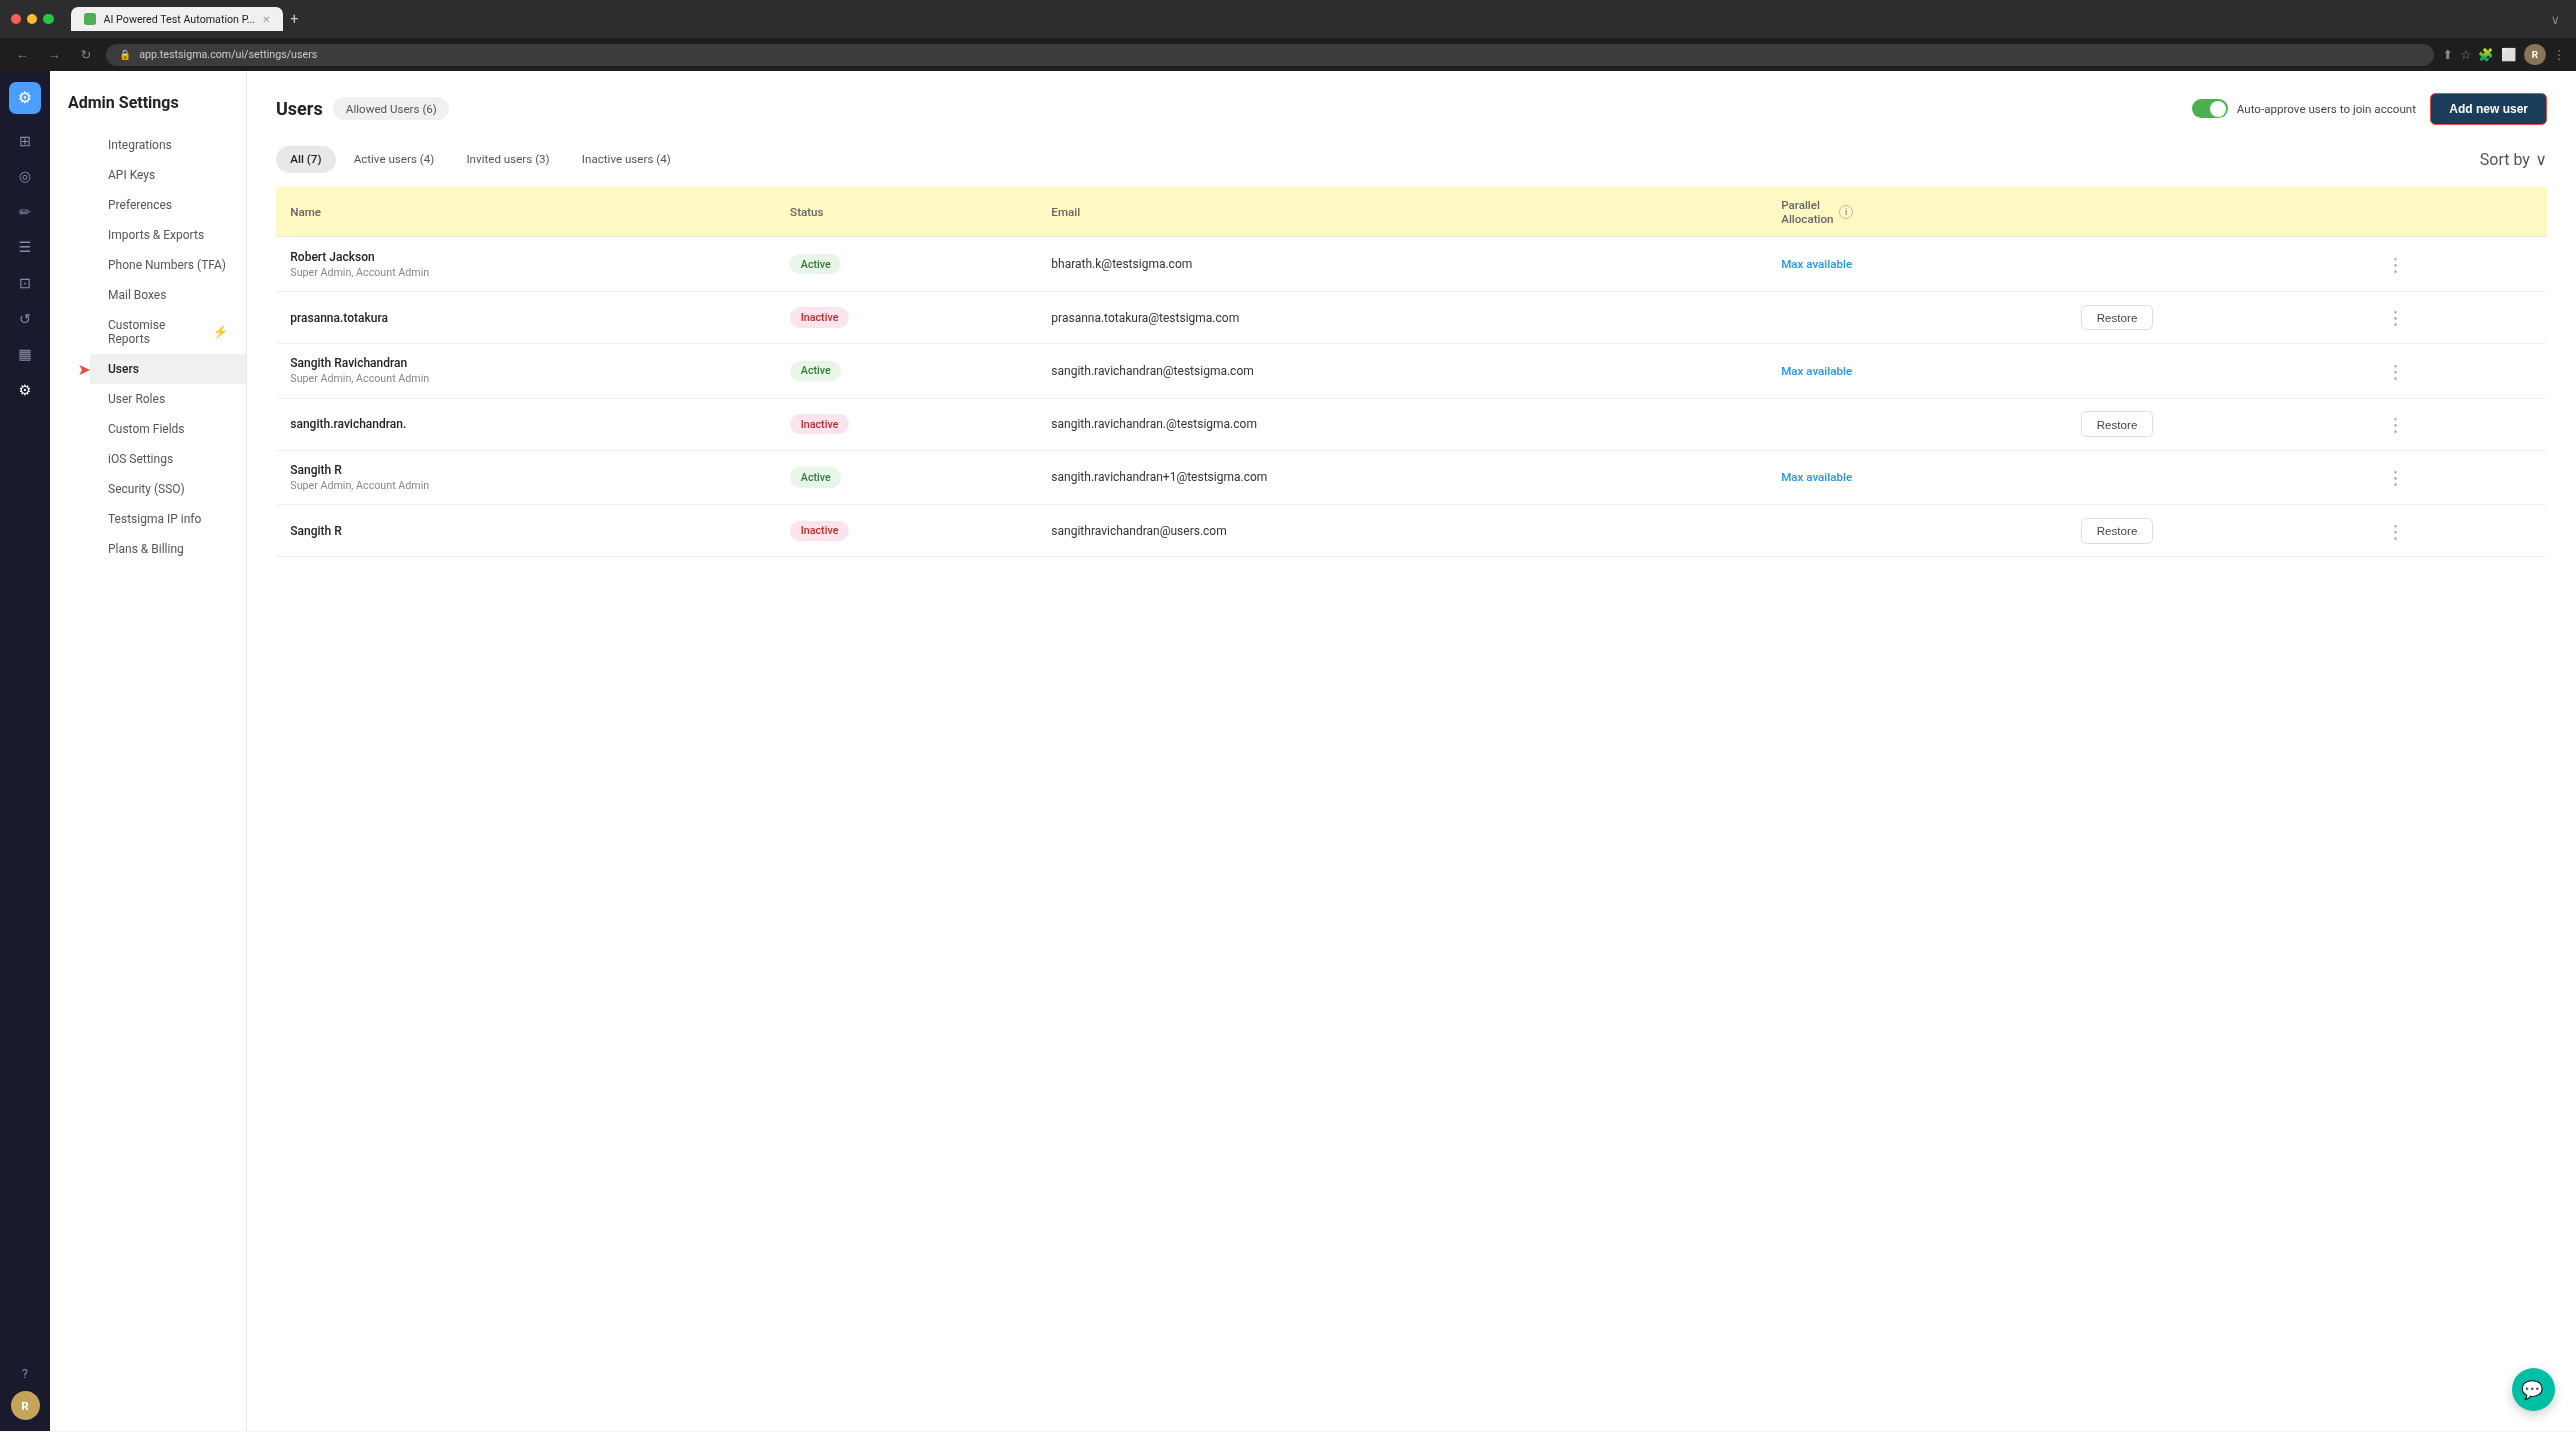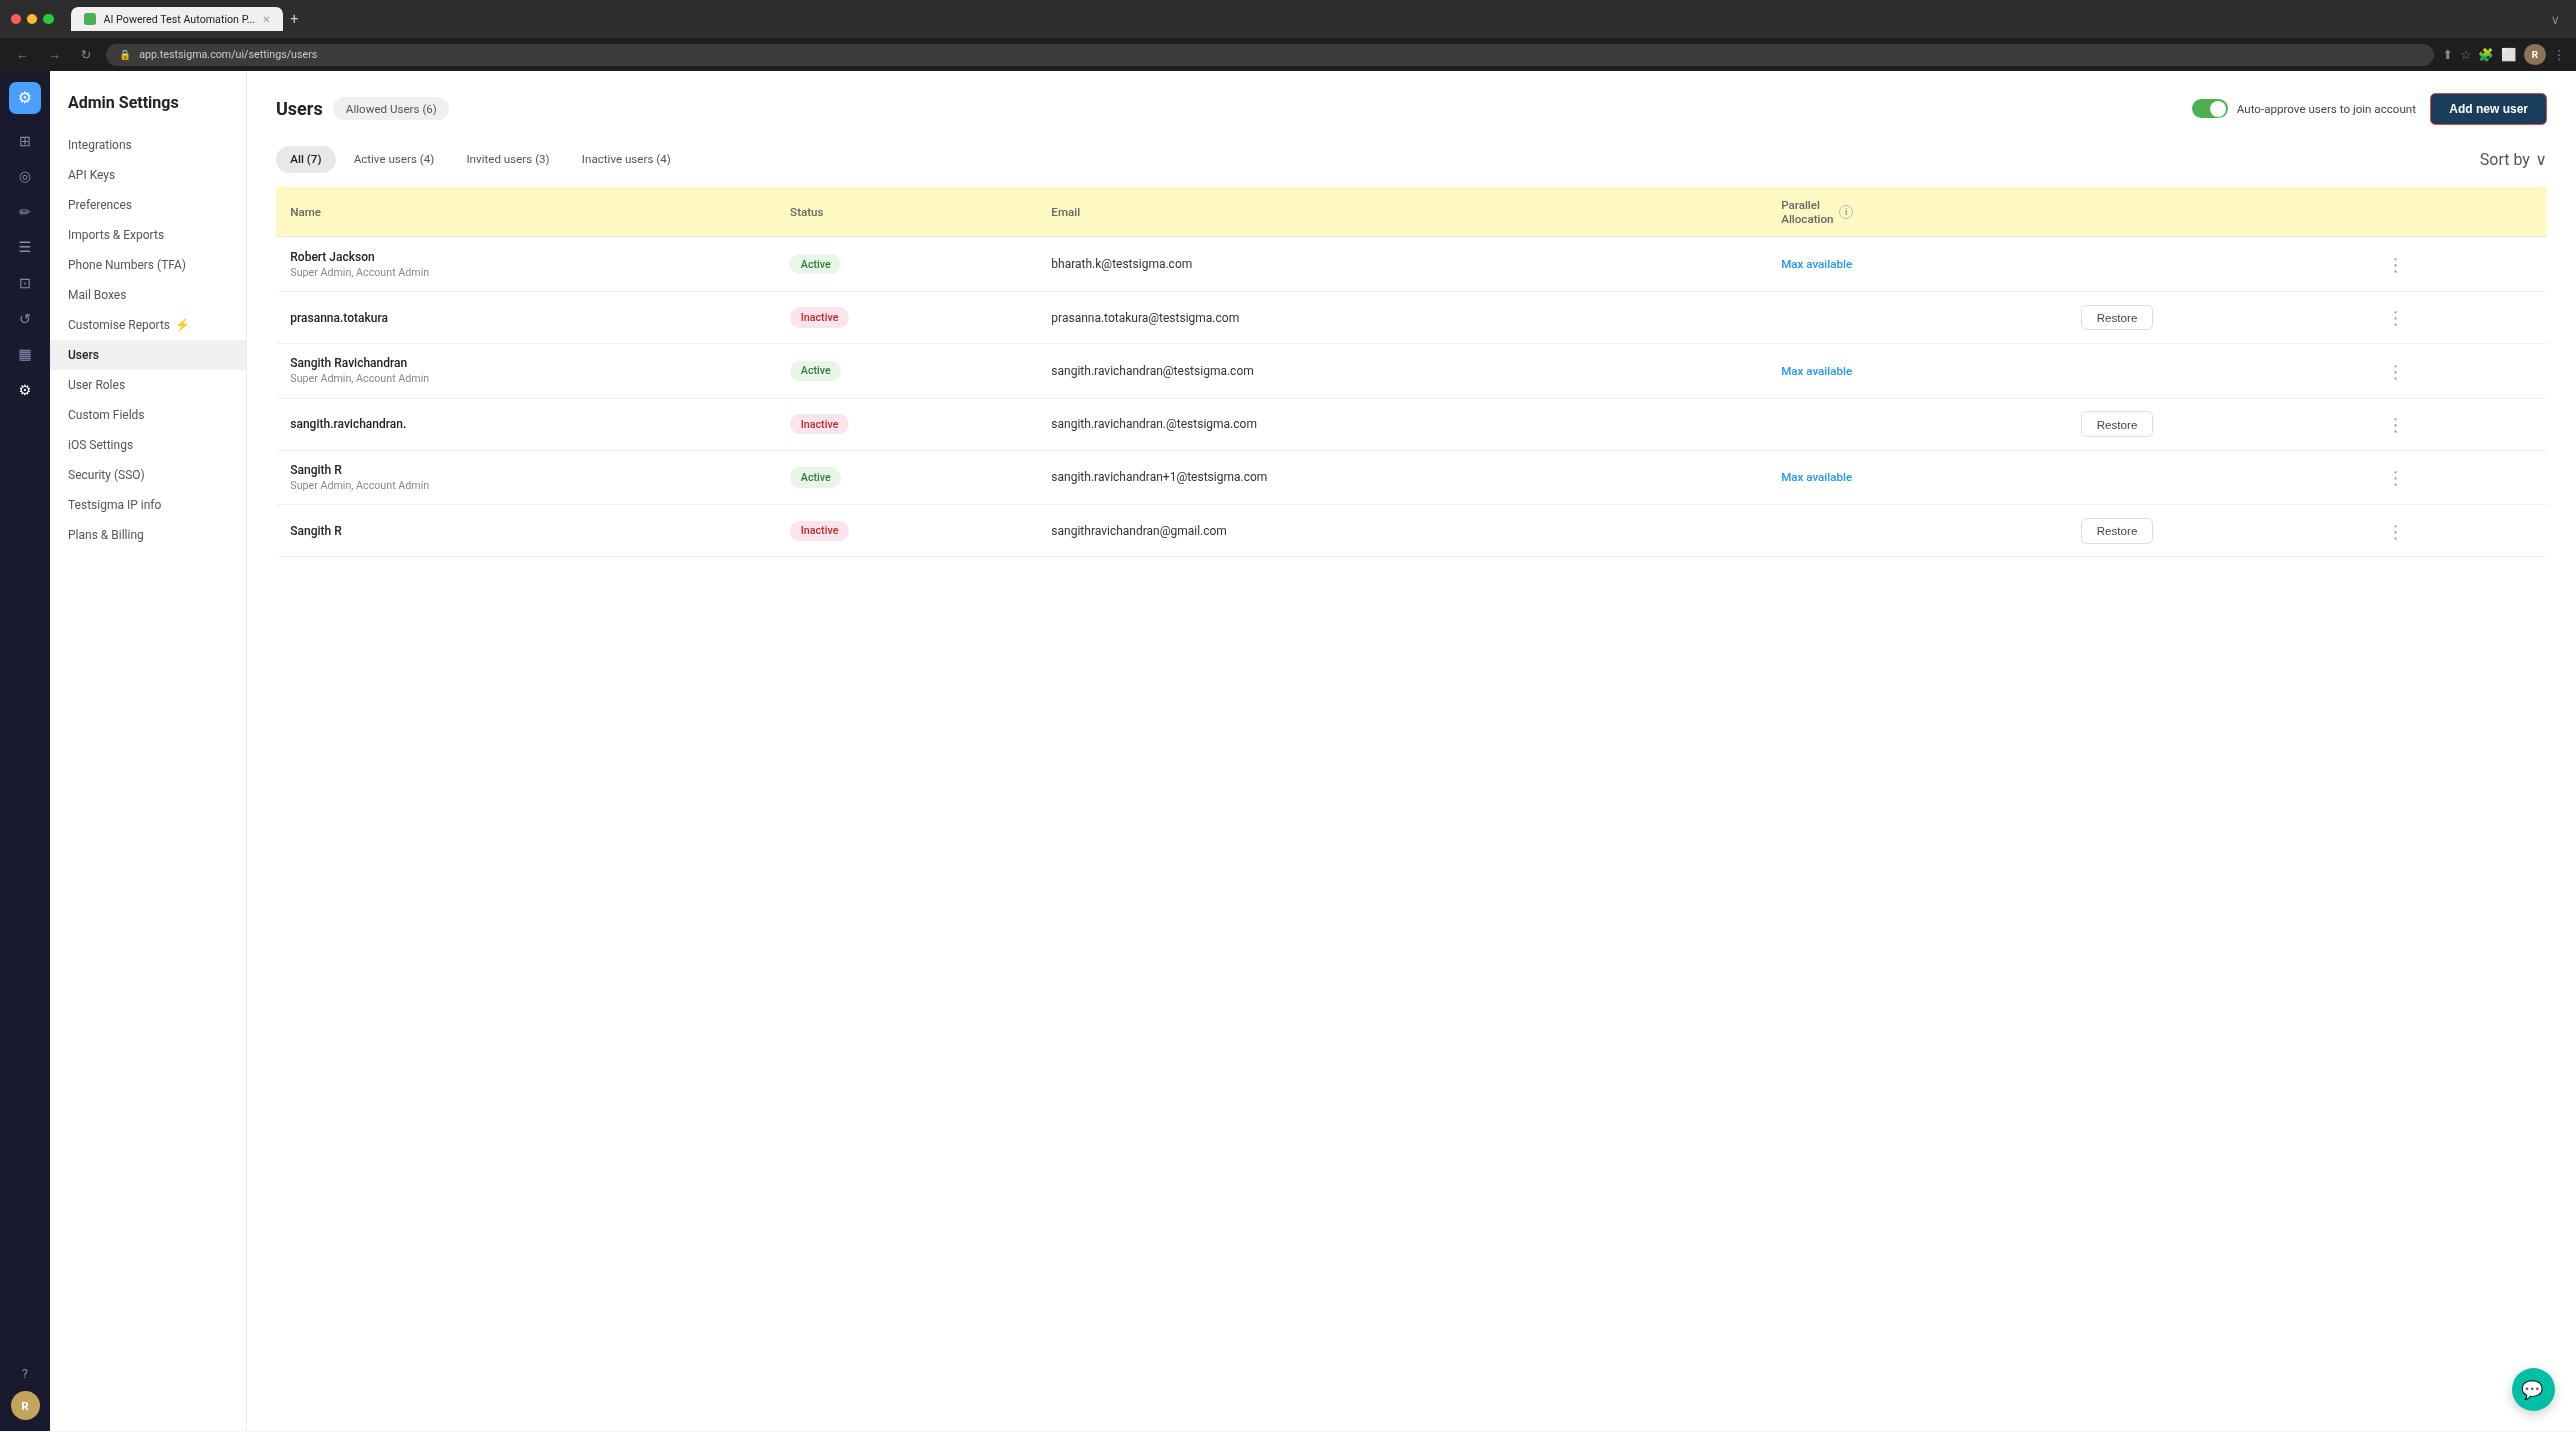--- a/index.html
+++ b/index.html
@@ -34,21 +34,21 @@
     .rail-icon { width: 32px; height: 32px; border-radius: 7.2px; display: flex; align-items: center; justify-content: center; color: #8888aa; font-size: 14.3px; cursor: pointer; }
     .rail-icon.active { color: #fff; }
     .rail-logo { width: 32px; height: 32px; border-radius: 7.2px; background: #4a9eff; display: flex; align-items: center; justify-content: center; color: white; font-size: 16px; margin-bottom: 7.2px; }
     .rail-spacer { flex: 1; }
     .rail-avatar { width: 29px; height: 29px; border-radius: 50%; background: #c4a35a; display: flex; align-items: center; justify-content: center; color: white; font-size: 11.6px; font-weight: bold; }
     .rail-help { color: #8888aa; font-size: 12.5px; margin-bottom: 7.2px; }
 
     
     .sidebar { width: 197px; background: #fff; border-right: 0.9px solid #e8e8e8; padding: 14.3px 0; overflow-y: auto; }
     .sidebar-header { font-size: 16px; font-weight: 700; color: #222; padding: 7.2px 18px 18px; }
-    .sidebar-item { padding: 8px 18px; font-size: 12px; color: #555; cursor: pointer; display: flex; align-items: center; gap: 5.4px; }
+    .sidebar-item { padding: 8px 18px; font-size: 12px; color: #555; cursor: pointer; display: flex; align-items: center; gap: 5.4px; margin-left: 40px; }
     .sidebar-item.active { background: #f0f0f0; color: #222; font-weight: 500; }
     .lightning { color: #f5a623; }
 
     
     .main { flex: 1; background: #fff; overflow-y: auto; padding: 21.5px 29px; }
 
     
     .page-header { display: flex; align-items: center; justify-content: space-between; margin-bottom: 21.5px; }
     .page-title-area { display: flex; align-items: center; gap: 10.7px; }
     .page-title { font-size: 18px; font-weight: 700; color: #222; }
@@ -290,21 +290,21 @@
             <td>sangith.ravichandran+1@testsigma.com</td>
             <td><span class="max-available">Max available</span></td>
             <td></td>
             <td><span class="more-btn">⋮</span></td>
           </tr>
           <tr>
             <td>
               <div class="user-name">Sangith R</div>
             </td>
             <td><span class="status-badge status-inactive">Inactive</span></td>
-            <td>sangithravichandran@gmail.com</td>
+            <td>sangithravichandran@users.com</td>
             <td></td>
             <td><button class="restore-btn">Restore</button></td>
             <td><span class="more-btn">⋮</span></td>
           </tr>
         </tbody>
     </table>
   </div>
 </div>
 
 <div class="chat-fab">

